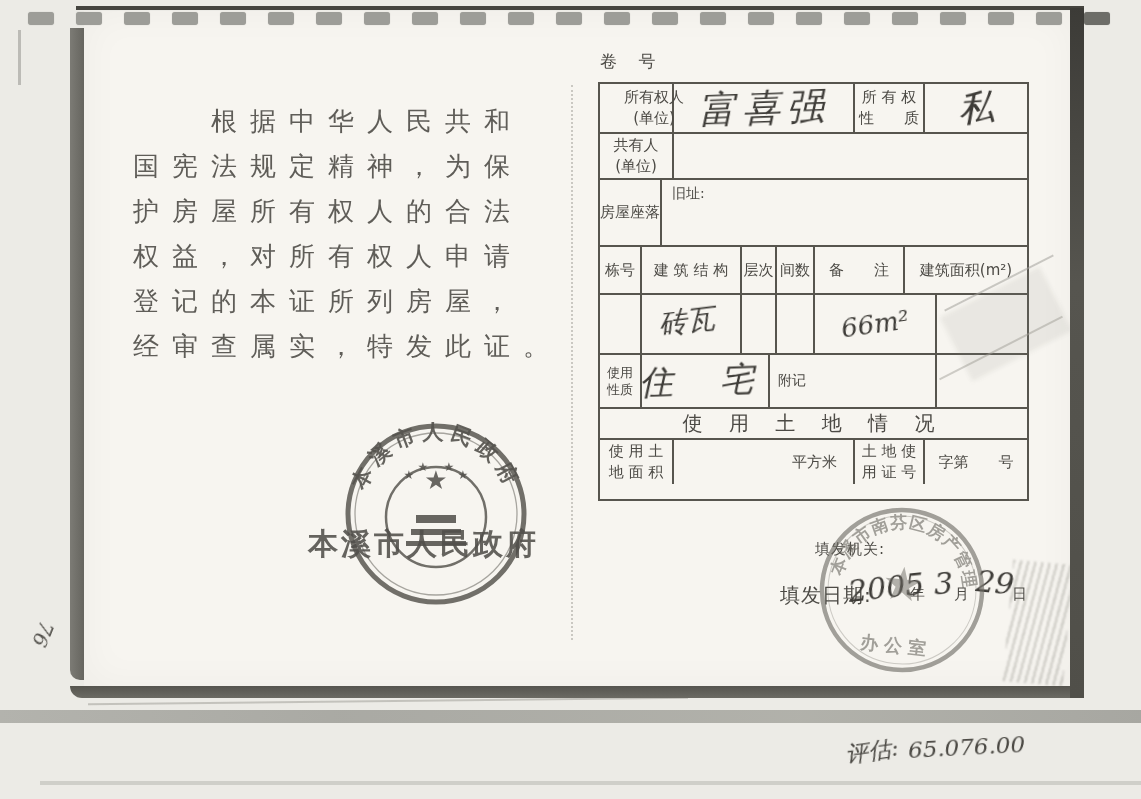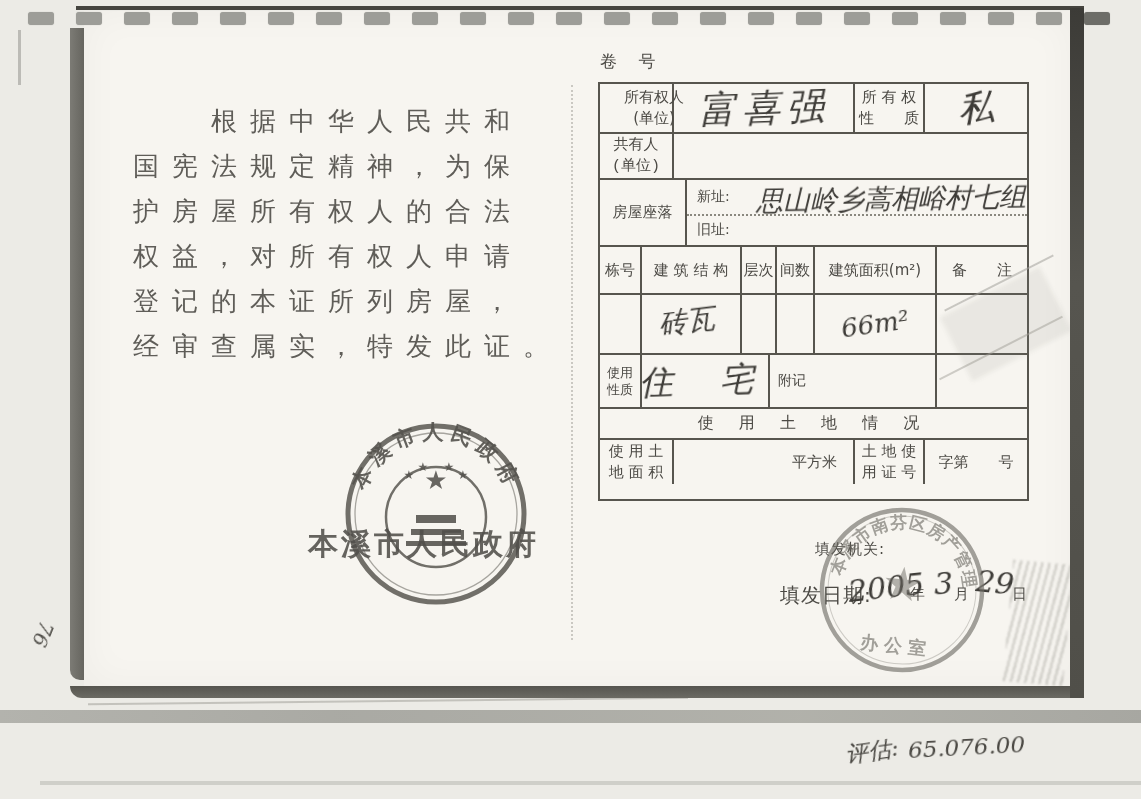--- a/index.html
+++ b/index.html
@@ -120,50 +120,46 @@
       </div>
       <div class="cell" style="width:70px;">
         <span class="lbl">所 有 权</span>
         <span class="lbl">性　　质</span>
       </div>
       <div class="cell flex1">
         <span class="hw" style="font-size:36px;transform:rotate(-4deg);">私</span>
       </div>
     </div>
 
-    <div class="trow" style="height:46px;font-family:Liberation Mono, monospace;">
+    <div class="trow" style="height:46px;">
       <div class="cell" style="width:74px;">
         <span class="lbl">共有人</span>
         <span class="lbl">(单位)</span>
       </div>
       <div class="cell flex1"></div>
     </div>
 
     <div class="trow" style="height:67px;">
-      <div class="cell" style="width:87px;">
+      <div class="cell" style="width:62px;">
         <span class="lbl" style="font-size:15px;">房屋座落</span>
       </div>
       <div class="cell flex1" style="padding:0;justify-content:stretch;">
-        <div class="subrow dotted" style="height:36px;">
-          <span>新址:</span>
-          <span class="hw" style="font-size:27px;margin-left:26px;transform:rotate(-1deg);position:relative;top:2px;">思山岭乡蒿相峪村七组</span>
-        </div>
         <div class="subrow" style="height:27px;">
           <span>旧址:</span>
         </div>
       </div>
     </div>
 
     <div class="trow" style="height:48px;">
       <div class="cell" style="width:42px;">栋号</div>
       <div class="cell" style="width:100px;">建 筑 结 构</div>
       <div class="cell" style="width:35px;">层次</div>
       <div class="cell" style="width:38px;">间数</div>
+      <div class="cell flex1">备　　注</div>
       <div class="cell" style="width:122px;">建筑面积(m²)</div>
-      <div class="cell flex1">备　　注</div>
     </div>
 
     <div class="trow" style="height:60px;">
       <div class="cell" style="width:42px;"></div>
       <div class="cell" style="width:100px;">
         <span class="hw" style="font-size:28px;transform:rotate(-7deg) translate(-4px,-3px);">砖瓦</span>
       </div>
       <div class="cell" style="width:35px;"></div>
       <div class="cell" style="width:38px;"></div>
       <div class="cell" style="width:122px;">
@@ -180,21 +176,21 @@
       <div class="cell" style="width:128px;">
         <span class="hw" style="font-size:34px;letter-spacing:18px;transform:rotate(-2deg);">住 宅</span>
       </div>
       <div class="cell" style="width:167px;align-items:flex-start;justify-content:center;padding-left:8px;font-size:14px;">
         <span>附记</span>
       </div>
       <div class="cell flex1"></div>
     </div>
 
     <div class="trow" style="height:31px;">
-      <div class="cell flex1" style="font-size:16px;letter-spacing:10px;">使 用 土 地 情 况</div>
+      <div class="cell flex1" style="font-size:20px;letter-spacing:10px;">使 用 土 地 情 况</div>
     </div>
 
     <div class="trow" style="height:44px;">
       <div class="cell" style="width:74px;">
         <span class="lbl">使 用 土</span>
         <span class="lbl">地 面 积</span>
       </div>
       <div class="cell" style="width:181px;align-items:flex-end;padding-right:16px;">
         <span>平方米</span>
       </div>

